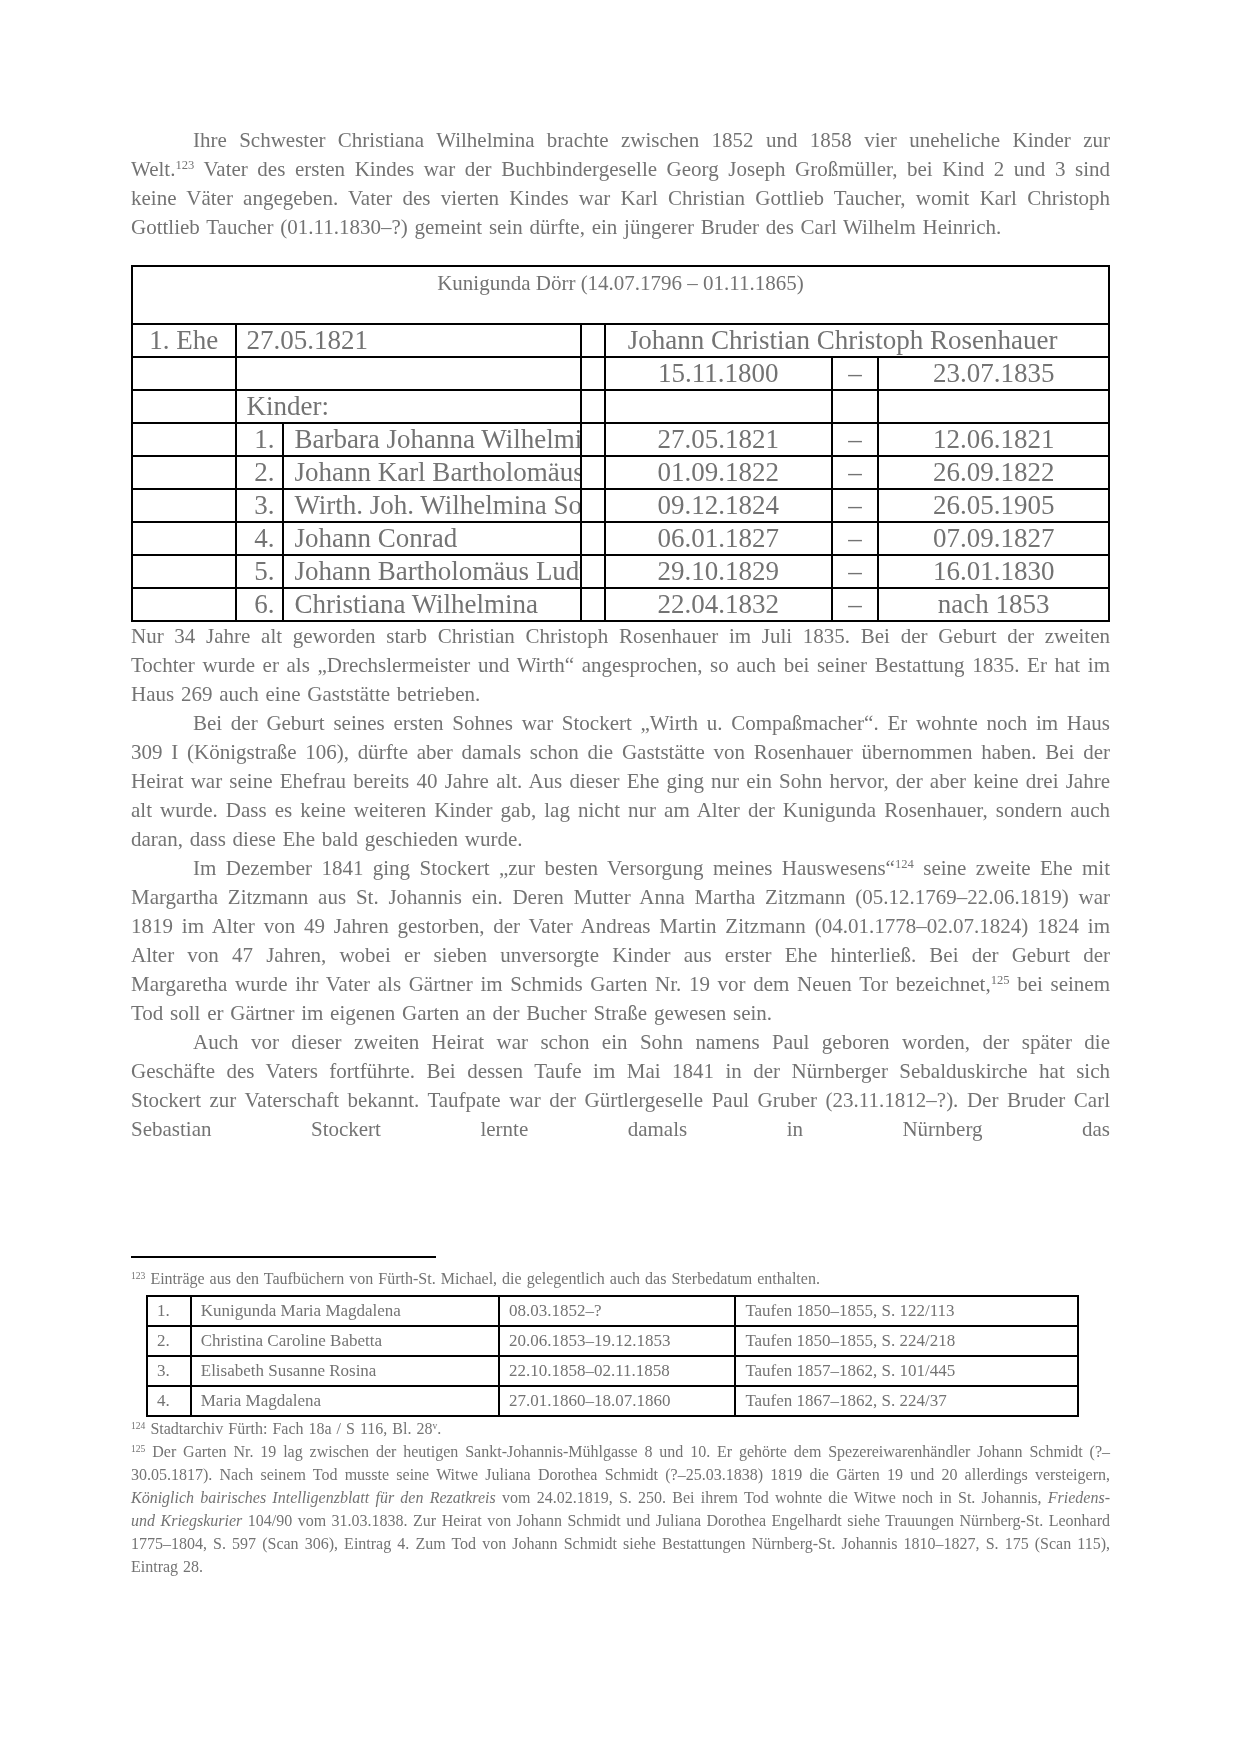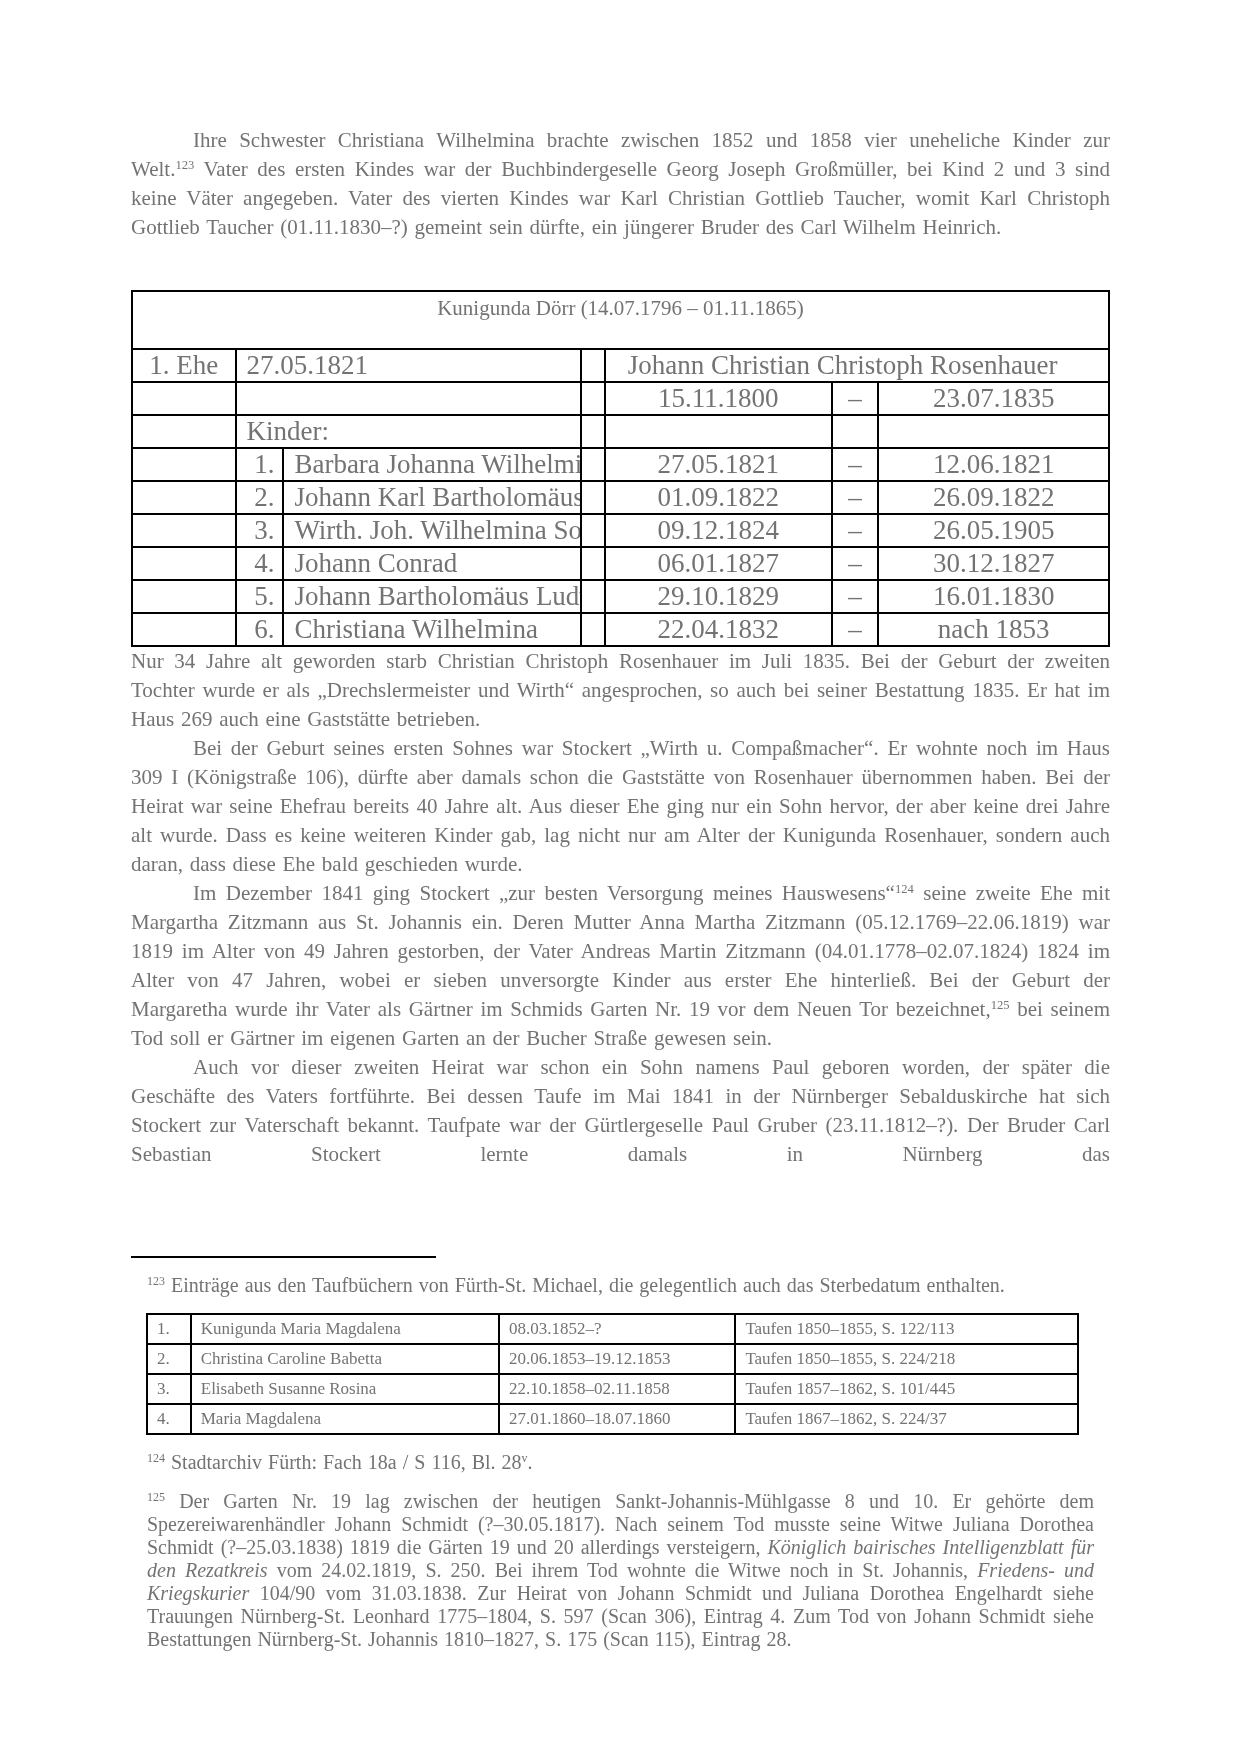--- a/index.html
+++ b/index.html
@@ -28,21 +28,21 @@
     font-size:0.6em;
     line-height:0;
     vertical-align:baseline;
     position:relative;
     top:-0.55em;
   }
   em { font-style:italic; }
 
   
   table { border-collapse:collapse; table-layout:fixed; }
-  .family-table { width:100%; margin-top:48px; }
+  .family-table { width:100%; margin-top:23px; }
   .family-table td {
     border:2px solid #000;
     font-size:27px;
     height:29px;
     padding:0 4px;
     overflow:hidden;
     white-space:nowrap;
   }
   .family-table .title-row td {
     height:52px;
@@ -63,22 +63,22 @@
   
   .footnote-area {
     position:absolute; left:131px; top:1256px; width:979px;
   }
   .fn-sep {
     width:305px; height:0;
     border-top:2px solid #000;
     margin-bottom:9px;
   }
   p.fn {
-    margin:16px;
-    font-size:20px;
+    margin:0;
+    font-size:16px;
     line-height:23px;
     text-align:justify;
     word-spacing:1px;
   }
   .fn-table {
     width:933px;
     margin:5px 0 0 15px;
   }
   .fn-table td {
     border:2px solid #000;
@@ -166,21 +166,21 @@
         <td class="c-center">–</td>
         <td class="c-center">26.05.1905</td>
       </tr>
       <tr>
         <td></td>
         <td class="c-num">4.</td>
         <td class="c-left pad">Johann Conrad</td>
         <td></td>
         <td class="c-center">06.01.1827</td>
         <td class="c-center">–</td>
-        <td class="c-center">30.12.1827</td>
+        <td class="c-center">07.09.1827</td>
       </tr>
       <tr>
         <td></td>
         <td class="c-num">5.</td>
         <td class="c-left pad">Johann Bartholomäus Ludwig</td>
         <td></td>
         <td class="c-center">29.10.1829</td>
         <td class="c-center">–</td>
         <td class="c-center">16.01.1830</td>
       </tr>

